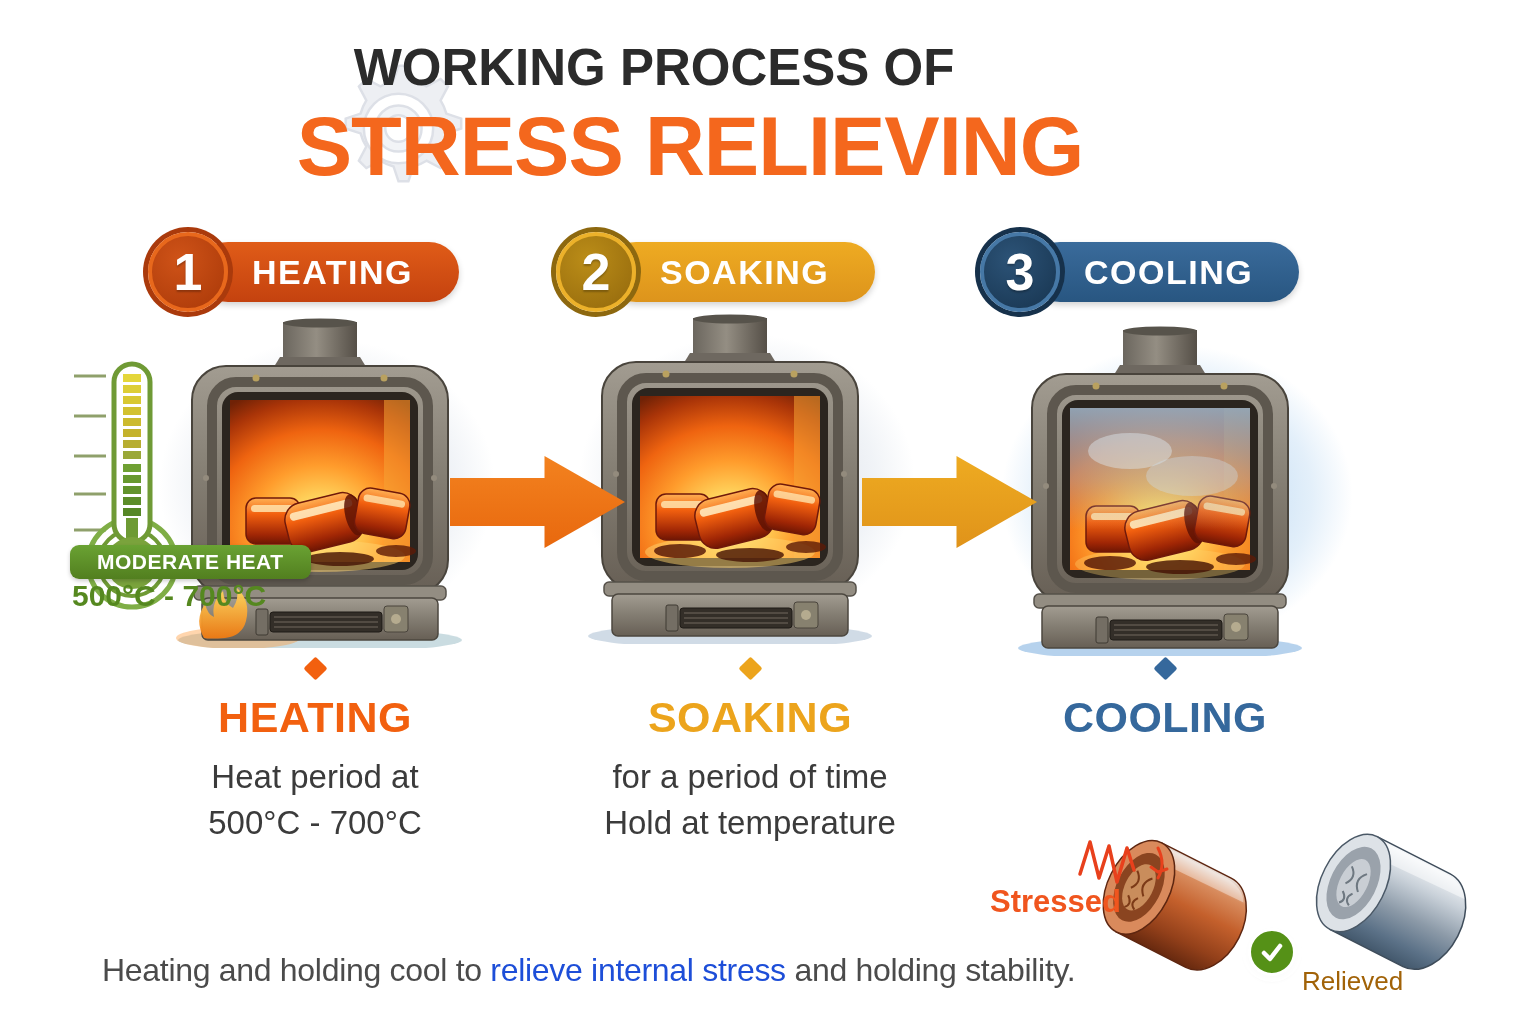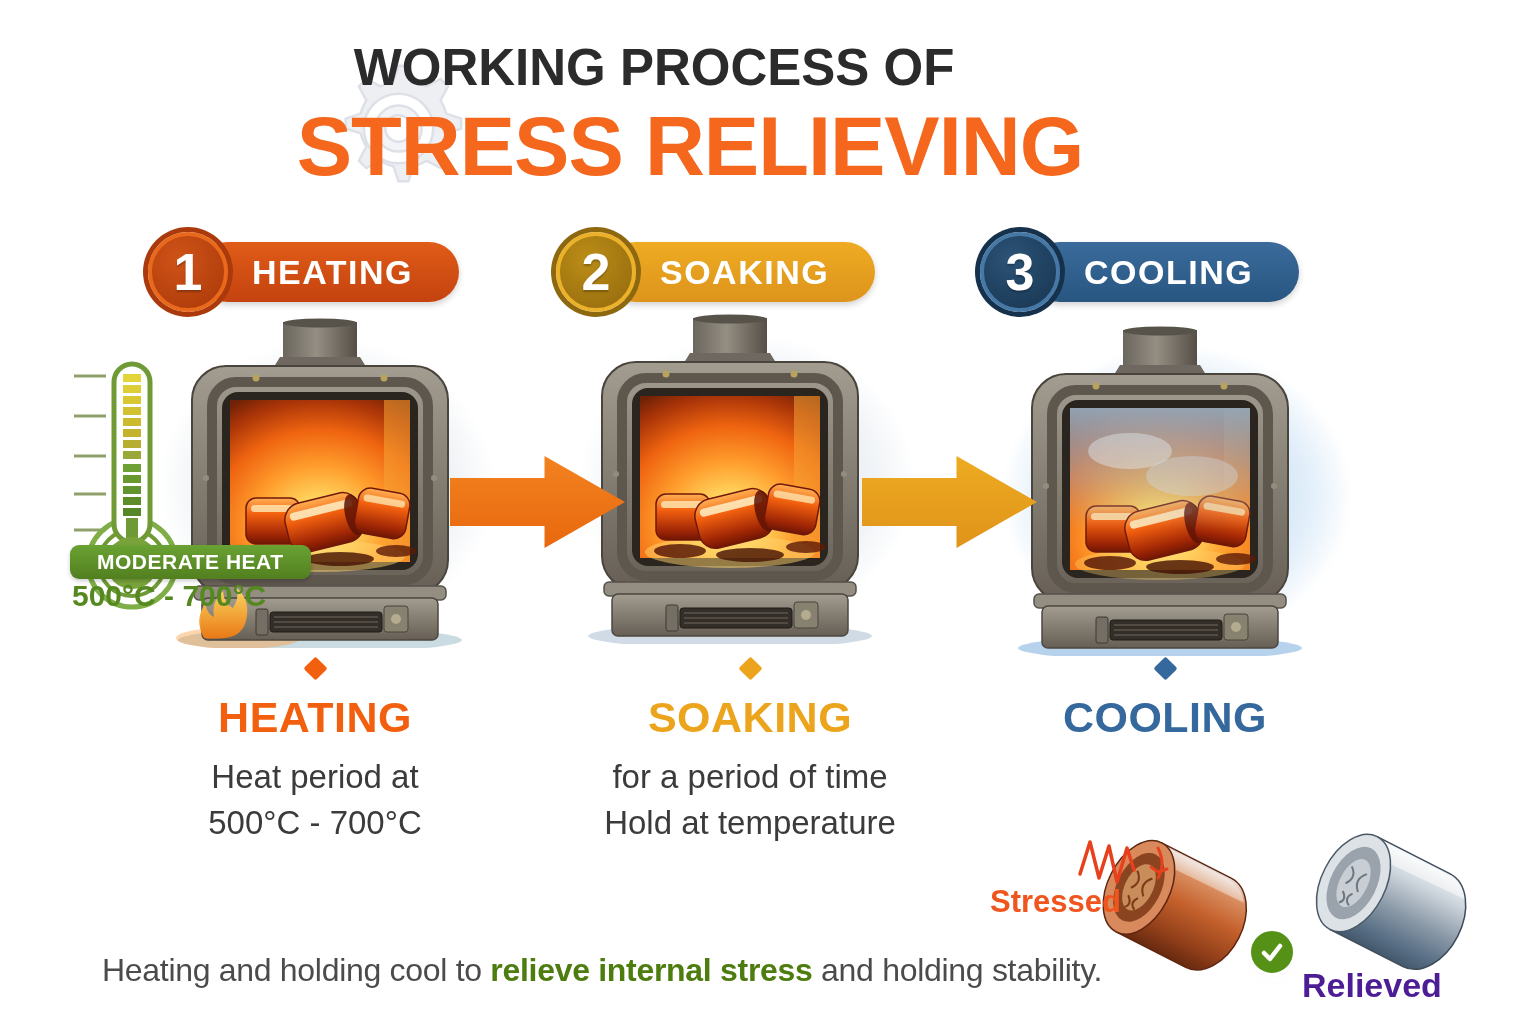--- a/index.html
+++ b/index.html
@@ -53,29 +53,29 @@
   .diamond-3{background:#35689c;}
   .col-title{margin-top:16px;font-size:43px;font-weight:800;letter-spacing:.5px;}
   .col-title-1{color:#f2600f;}
   .col-title-2{color:#eca41c;}
   .col-title-3{color:#35689c;}
   .col-desc{margin-top:12px;font-size:33px;color:#3b3b3b;line-height:1.38;}
   .desc-line:empty{display:none;}
 
   
   .stressed-label{position:absolute;left:990px;top:884px;font-size:31px;font-weight:800;color:#f0551e;z-index:4;}
-  .relieved-label{position:absolute;left:1302px;top:966px;font-size:34px;font-weight:700;color:#4c1d95;z-index:4;}
+  .relieved-label{position:absolute;left:1302px;top:966px;font-size:26px;font-weight:400;color:#a16207;z-index:4;}
   .cyl{position:absolute;z-index:3;}
   .check-badge{position:absolute;left:1248px;top:928px;width:48px;height:48px;border-radius:50%;
     background:#559117;border:3px solid #ffffff;box-shadow:0 0 0 6px rgba(255,255,255,.9),0 2px 6px rgba(0,0,0,.18);
     display:flex;align-items:center;justify-content:center;z-index:5;}
 
   
   .footer-caption{position:absolute;left:102px;top:952px;font-size:32px;color:#4b4b4b;letter-spacing:-.3px;z-index:4;white-space:nowrap;}
-  .footer-caption b{color:#4d7c0f;font-weight:700;}
+  .footer-caption b{color:#1d4ed8;font-weight:400;}
 </style>
 </head>
 <body>
 
 <div id="canvas">
 
   <svg class="gear" viewBox="0 0 100 100" aria-hidden="true">
     <g fill="#edeff3" stroke="#dde0e7" stroke-width="1.5">
       <path d="M50 12 l6 0 3 9 a30 30 0 0 1 8 3.5 l8.5-4.5 4.5 4.5-4.5 8.5 a30 30 0 0 1 3.5 8 l9 3 0 6 -9 3 a30 30 0 0 1 -3.5 8 l4.5 8.5-4.5 4.5-8.5-4.5 a30 30 0 0 1 -8 3.5 l-3 9-6 0-3-9 a30 30 0 0 1 -8-3.5 l-8.5 4.5-4.5-4.5 4.5-8.5 a30 30 0 0 1 -3.5-8 l-9-3 0-6 9-3 a30 30 0 0 1 3.5-8 l-4.5-8.5 4.5-4.5 8.5 4.5 a30 30 0 0 1 8-3.5 z"></path>
       <circle cx="50" cy="50" r="21" fill="#ffffff"></circle>

